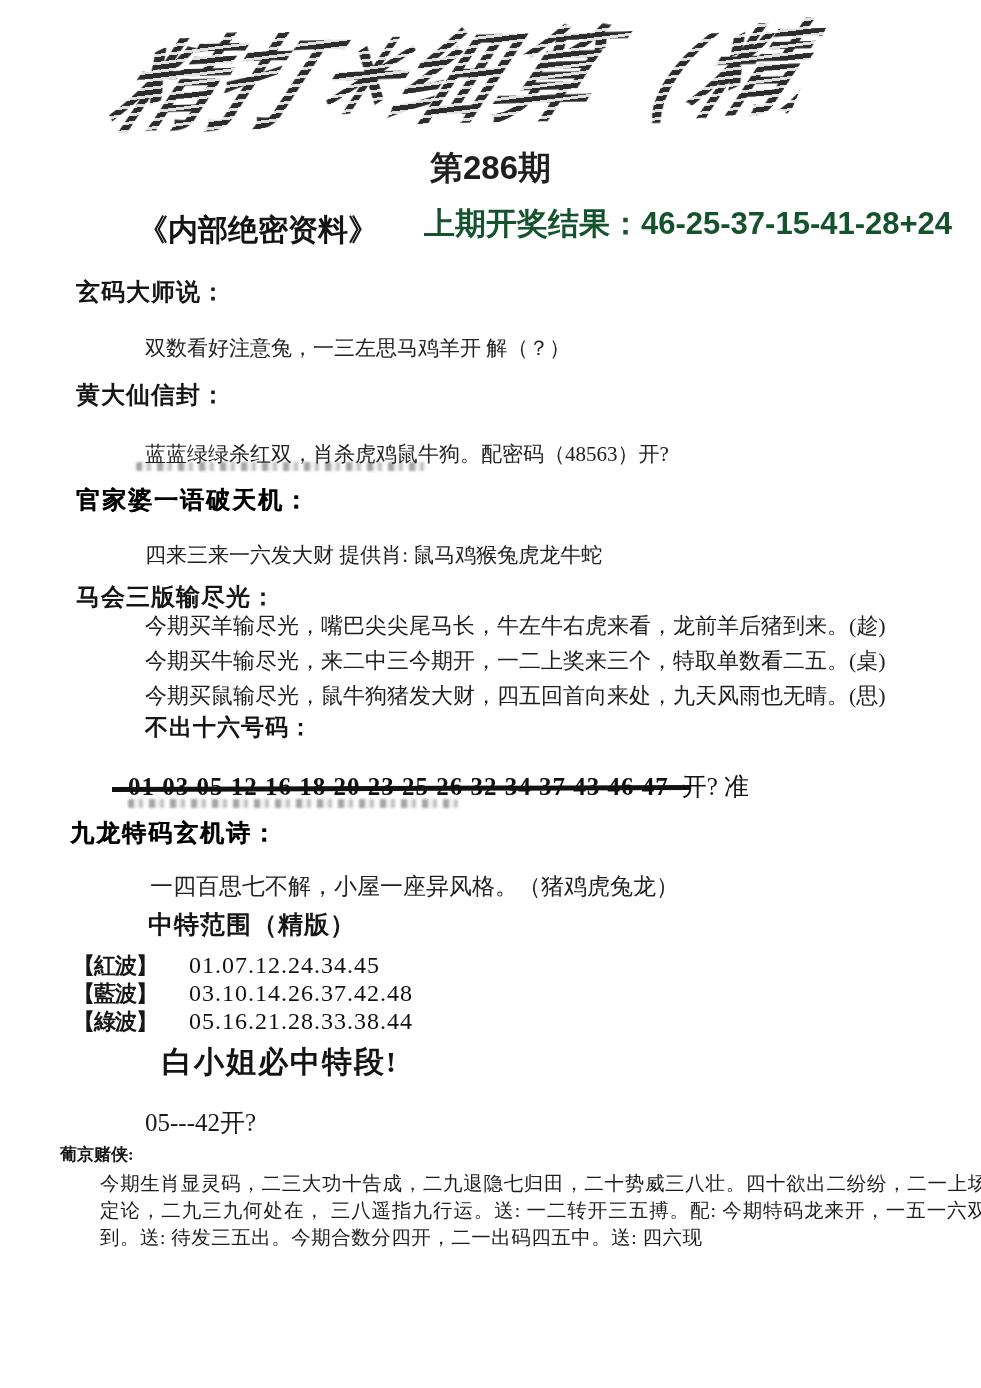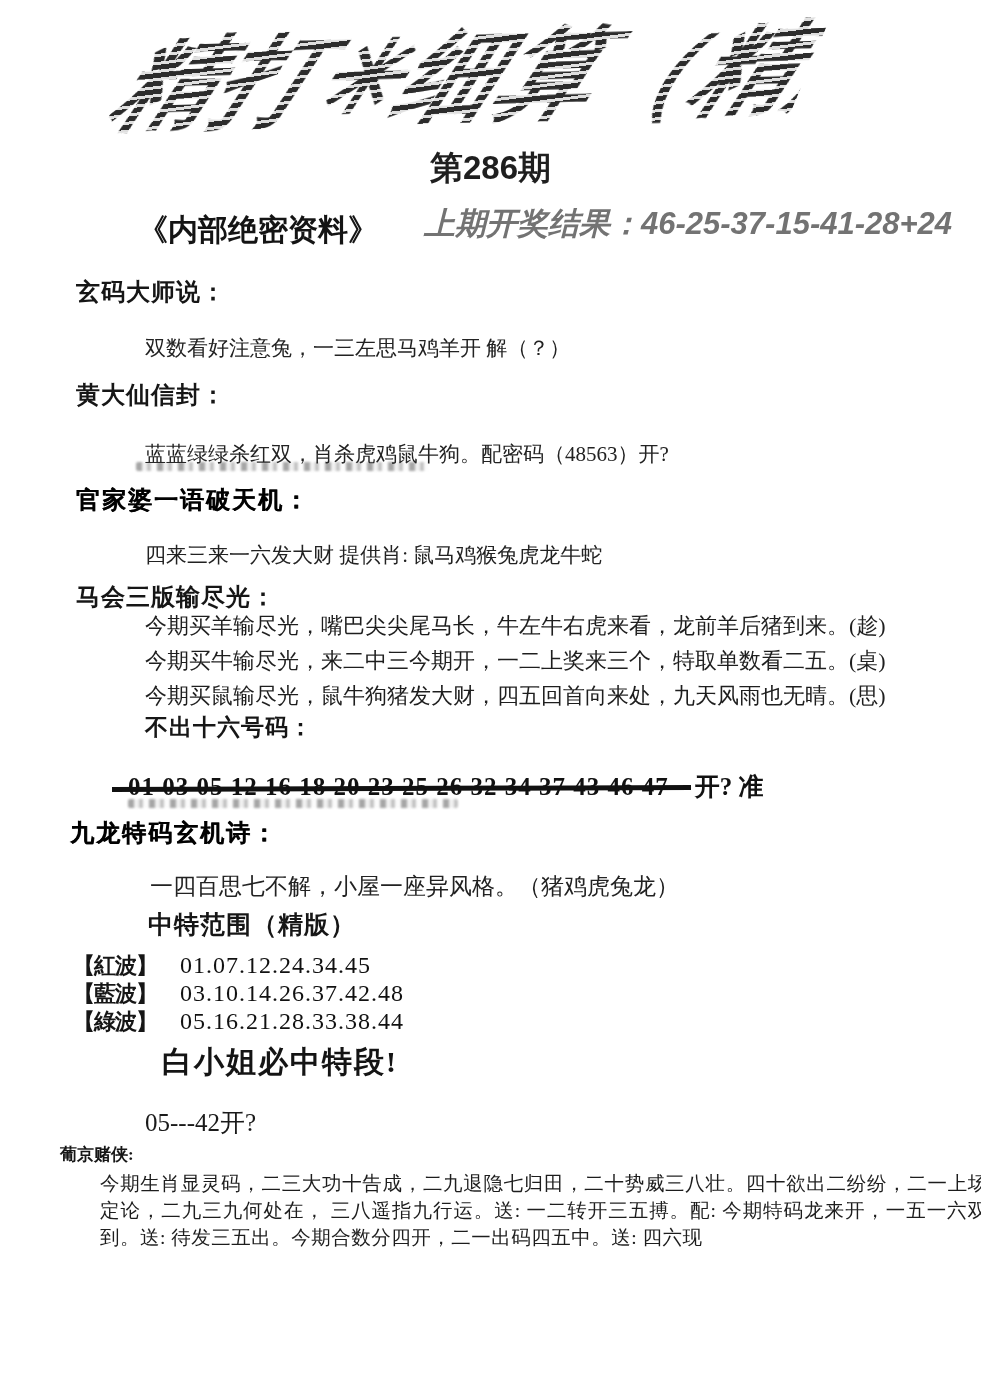--- a/index.html
+++ b/index.html
@@ -76,32 +76,32 @@
     letter-spacing: 1px;
   }
   .struck::after {
     content: "";
     position: absolute;
     left: -16px; right: -22px; top: 13px;
     height: 5px;
     background: #111;
     transform: rotate(-0.2deg);
   }
-  .struck-suffix { margin-left: 26px; font-weight: 700; }
+  .struck-suffix { margin-left: 13px; font-weight: 400; }
   .smudge {
     position: absolute;
     height: 9px;
     background: repeating-linear-gradient(90deg, rgba(40,40,40,0.55) 0 6px, rgba(120,120,120,0.15) 6px 11px, rgba(60,60,60,0.4) 11px 15px, rgba(200,200,200,0.1) 15px 21px);
     filter: blur(1px);
     border-radius: 2px;
     opacity: 0.75;
   }
   .wave-row { left: 73px; font-size: 22px; color: #161616; }
   .wave-label { font-weight: bold; filter: blur(0.25px); letter-spacing: -1px; }
-  .wave-nums { margin-left: 23px; font-size: 24px; color: #111; letter-spacing: 1px; }
+  .wave-nums { margin-left: 32px; font-size: 24px; color: #111; letter-spacing: 1px; }
   .bai-heading {
     left: 162px; top: 1042px;
     font-size: 30px; font-weight: bold; color: #141414;
     letter-spacing: 2px;
   }
   .open-line { left: 145px; top: 1106px; font-size: 25px; color: #1a1a1a; }
   .pujing-heading {
     left: 60px; top: 1143px;
     font-size: 17px; font-weight: bold; color: #161616;
     filter: blur(0.3px);
@@ -119,21 +119,21 @@
 <body>
 
 <div class="page">
 
   <div class="abs title-art">精打✳细算（精版）</div>
 
   <div class="abs issue-no">第286期</div>
 
   <div class="abs secret-label">《内部绝密资料》</div>
 
-  <div class="abs last-result" style="color: #737373; font-style: italic;">上期开奖结果：46-25-37-15-41-28+24</div>
+  <div class="abs last-result" style="color: #14532d;">上期开奖结果：46-25-37-15-41-28+24</div>
 
   <div class="abs sec-heading" style="top:276px">玄码大师说：</div>
   <div class="abs body-line" style="top:334px">双数看好注意兔，一三左思马鸡羊开 解（？）</div>
 
   <div class="abs sec-heading" style="top:379px">黄大仙信封：</div>
   <div class="abs body-line" style="top:440px">蓝蓝绿绿杀红双，肖杀虎鸡鼠牛狗。配密码（48563）开?</div>
   <div class="smudge" style="left:136px; top:462px; width:292px;"></div>
 
   <div class="abs sec-heading distressed" style="top:484px">官家婆一语破天机：</div>
   <div class="abs body-line" style="top:541px">四来三来一六发大财 提供肖: 鼠马鸡猴兔虎龙牛蛇</div>

